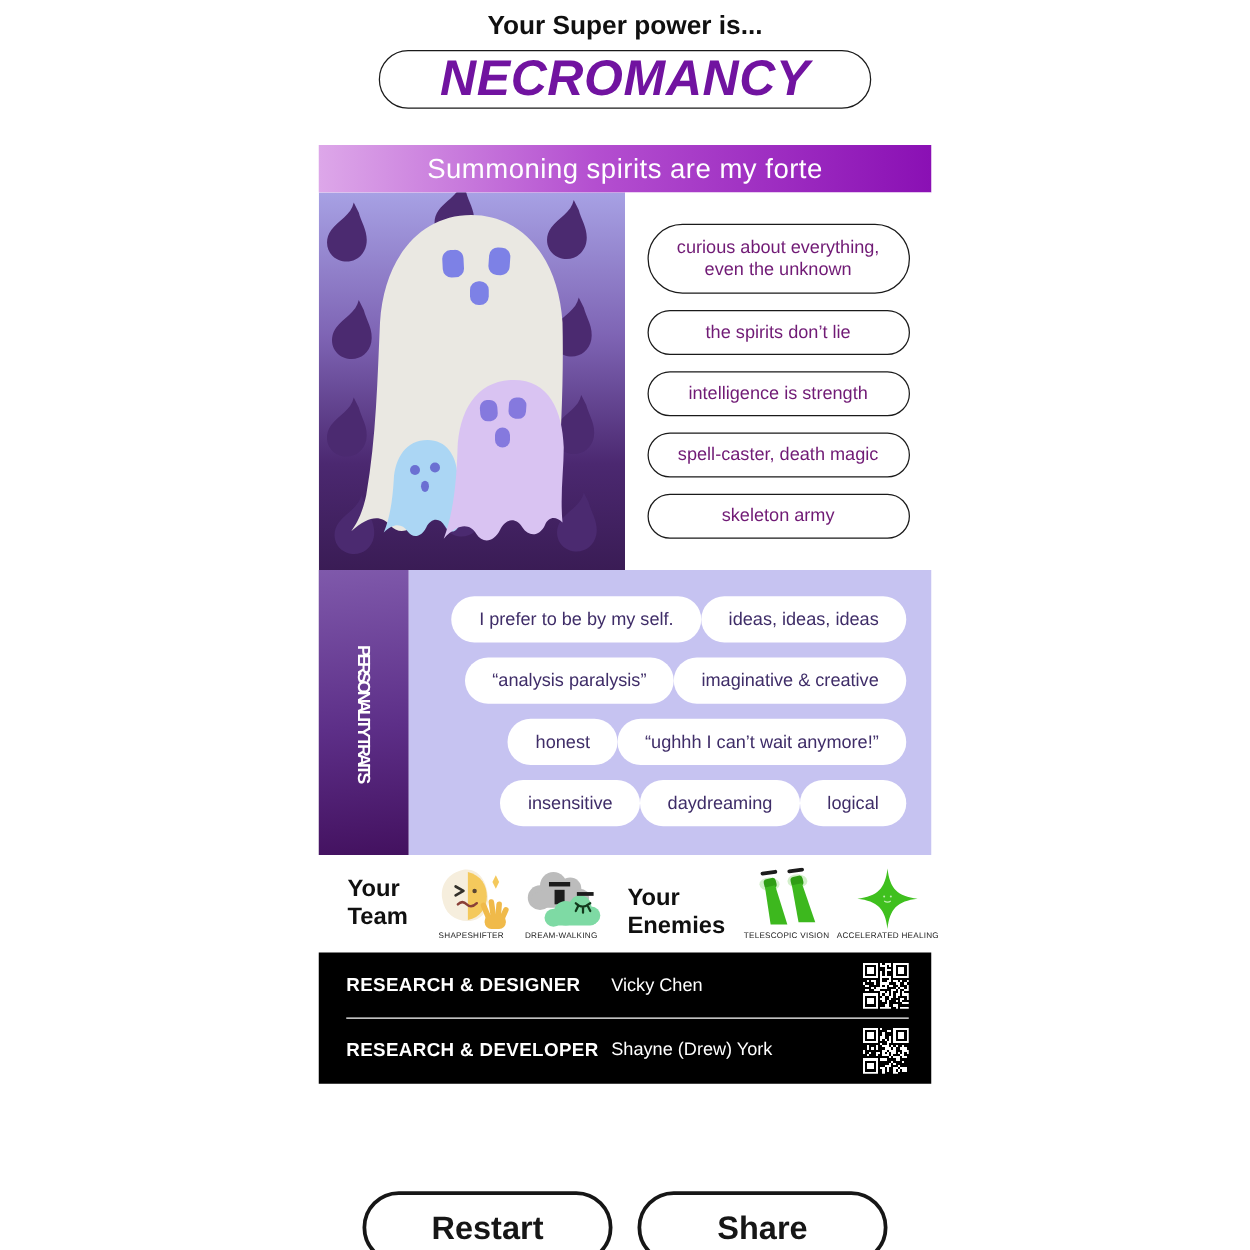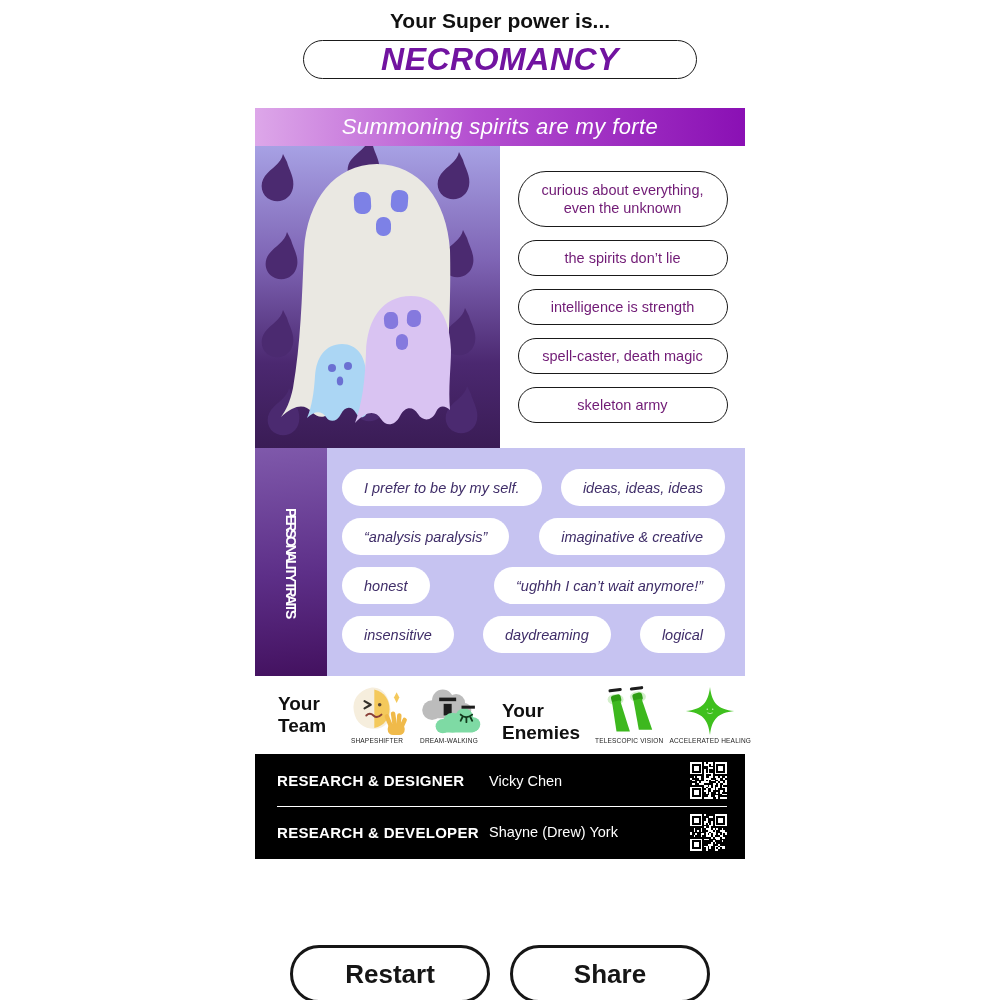--- a/index.html
+++ b/index.html
@@ -12,32 +12,32 @@
   .page { width:1000px; height:1000px; display:flex; flex-direction:column; align-items:center; overflow:hidden; }
 
   .intro { margin-top:9px; font-size:21px; font-weight:700; color:#101010; }
 
   .power-pill {
     margin-top:7px; width:394px; height:55px;
     border:1.8px solid #1a1a1a; border-radius:28px;
     display:flex; align-items:center; justify-content:center; background:#fff;
   }
   .power-pill span {
-    font-size:32px; font-weight:800; font-style:italic;
+    font-size:40px; font-weight:800; font-style:italic;
     color:#7113a0; letter-spacing:0.5px;
   }
 
   .card { margin-top:29px; width:490px; display:flex; flex-direction:column; }
 
   .banner {
     height:38px; width:100%;
     background:linear-gradient(90deg,#dda7e9 0%,#b44fd0 45%,#8a10b4 100%);
     display:flex; align-items:center; justify-content:center;
   }
-  .banner span { color:#fff; font-style:italic; font-size:22px; font-weight:500; letter-spacing:0.4px;text-align:center; }
+  .banner span { color:#fff; font-size:22px; font-weight:500; letter-spacing:0.4px;text-align:center; }
 
   .hero { display:flex; height:302px; }
   .ghost-box { width:245px; height:302px; flex:none; }
   .trait-col {
     width:245px; height:302px; background:#fff;
     display:flex; flex-direction:column; align-items:center;
     padding-top:25px; gap:13px;
   }
   .trait-pill {
     width:210px; min-height:36px;
@@ -54,21 +54,21 @@
   }
   .p-bar span {
     writing-mode:vertical-rl; color:#fff; font-weight:700;
     font-size:14px; letter-spacing:-2.5px; white-space:nowrap;
   }
   .p-panel {
     flex:1; background:#c6c3f1;
     padding:21px 20px 0 15px;
     display:flex; flex-direction:column; gap:12px;
   }
-  .p-row { display:flex; justify-content:space-between;font-style:italic; }
+  .p-row { display:flex; justify-content:flex-end; }
   .p-pill {
     background:#fff; border-radius:19px; height:37px;
     display:flex; align-items:center; justify-content:center;
     color:#3f2d68; font-size:14.5px; padding:0 22px; white-space:nowrap;
   }
 
   .team { height:78px; background:#fff; display:flex; align-items:center; padding-left:23px; }
   .team-title { font-size:19px; font-weight:700; line-height:1.15; color:#101010; width:64px; flex:none; }
   .team-title.enemies { width:90px; margin-left:16px;margin-top:14px; }
   .power-item { display:flex; flex-direction:column; align-items:center; margin:0 3px; }

